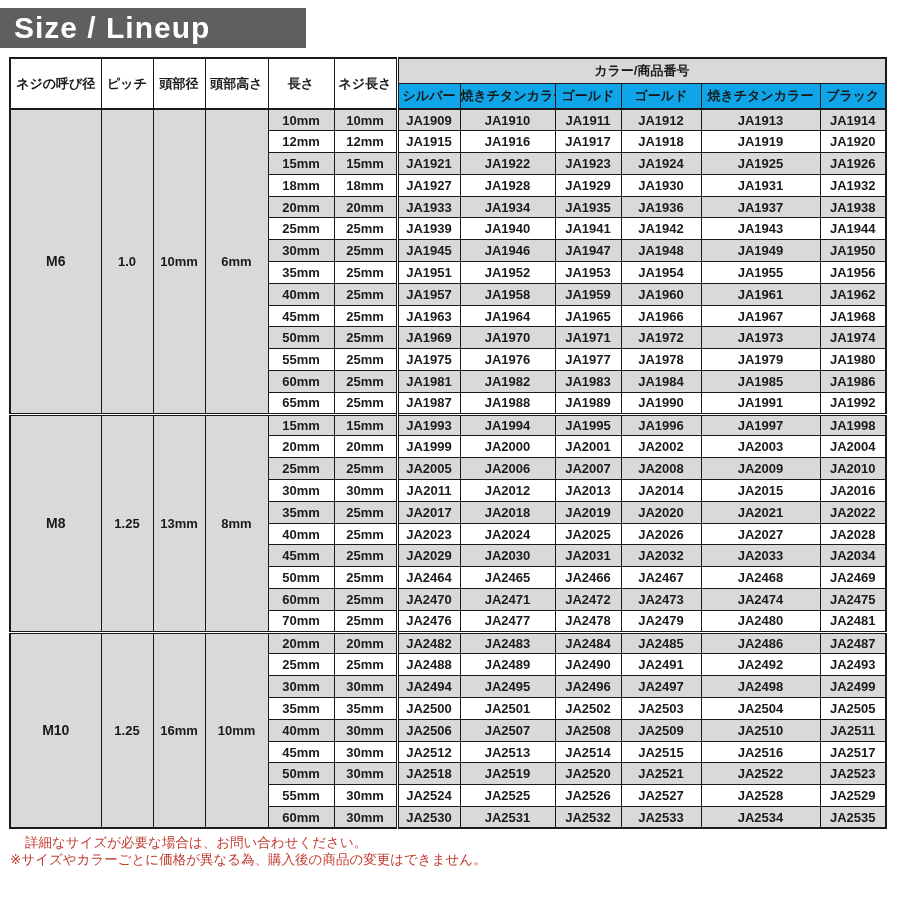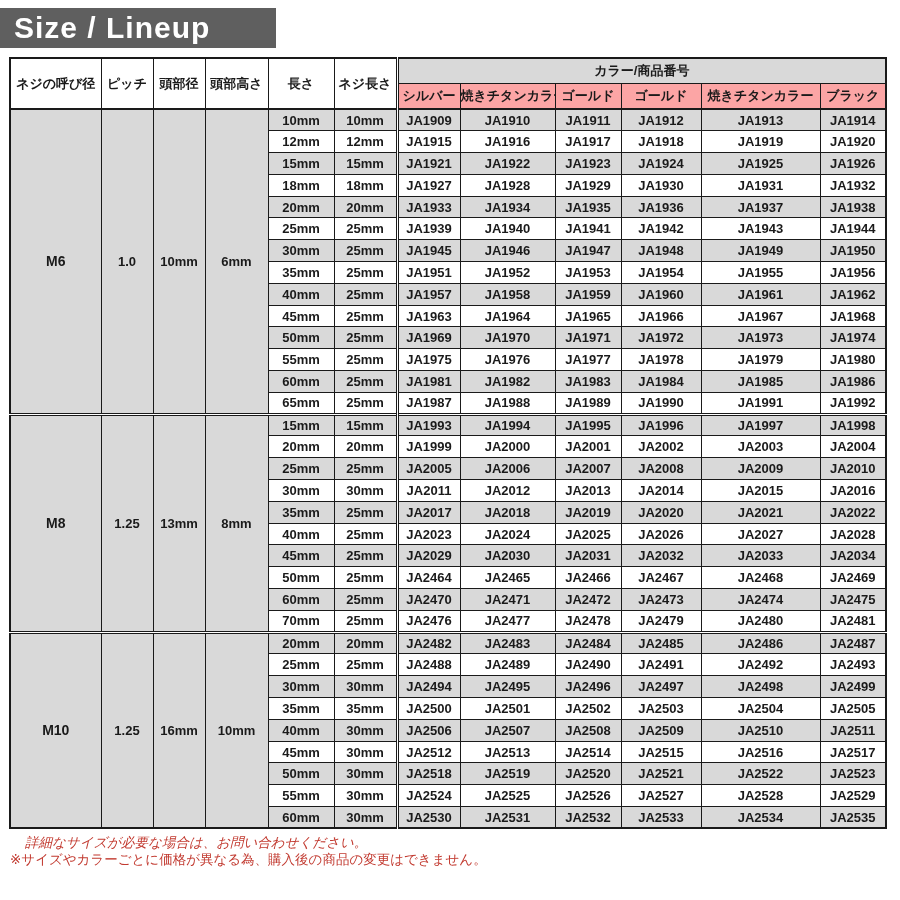--- a/index.html
+++ b/index.html
@@ -5,21 +5,21 @@
   * { box-sizing: border-box; }
   html, body {
     margin: 0; padding: 0;
     width: 900px; height: 900px;
     background: #ffffff;
     font-family: "Liberation Sans", "DejaVu Sans", sans-serif;
     overflow: hidden;
   }
   .title-bar {
     margin: 8px 0 0 0;
-    width: 276px; height: 40px;
+    width: 306px; height: 40px;
     background: #5f5f5f;
     color: #ffffff;
     font-size: 30px;
     font-weight: bold;
     line-height: 40px;
     padding-left: 14px;
     letter-spacing: 1px;
   }
   table.lineup {
     border-collapse: collapse;
@@ -33,40 +33,40 @@
   }
   table.lineup th, table.lineup td {
     border: 1px solid #1a1a1a;
     text-align: center;
     vertical-align: middle;
     padding: 0;
     overflow: hidden;
     white-space: nowrap;
   }
   thead tr.band-row th { height: 25px; }
-  thead tr.colors-row th { height: 26px; background: #fca5a5; }
+  thead tr.colors-row th { height: 26px; background: #0ea5e9; }
   thead th { background: #ffffff; }
   th.band { background: #d9d9d9; }
   thead { border-bottom: 2px solid #1a1a1a; }
   tbody td { height: 21.8px; }
   tbody tr.alt td { background: #d9d9d9; }
   tbody td.merged { background: #ffffff; }
   tbody td.size-cell { font-size: 14px; margin-top: 6px; }
   .col-sep { border-left: 3px double #1a1a1a !important; }
   tbody tr.section-start td { border-top: 3px double #1a1a1a; }
   .notes {
     margin: 5px 0 0 10px;
     font-size: 13.5px;
     line-height: 17px;
     font-weight: normal;
     color: #1a1a1a;
   }
   .note { white-space: nowrap; }
   .note.red { color: #c23a30; }
-  .note.indent { padding-left: 15px; font-style: italic; }
+  .note.indent { padding-left: 15px; }
 </style>
 </head>
 <body>
 
 <div class="title-bar">
   <span>Size / Lineup</span>
 </div>
 
 <table class="lineup">
   <colgroup>

